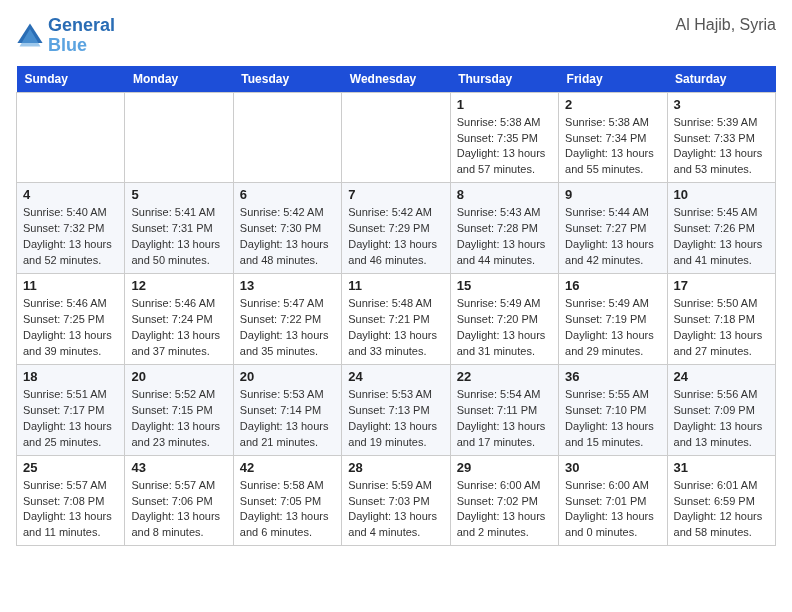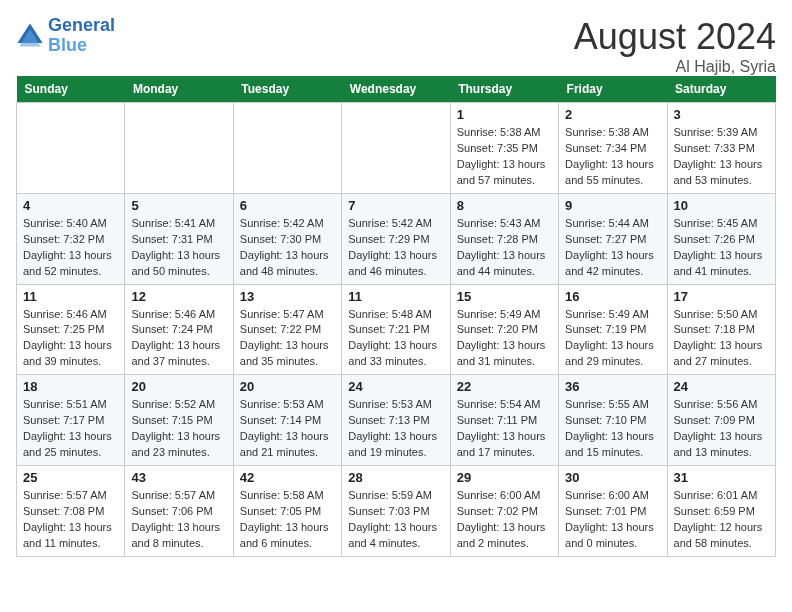--- a/index.html
+++ b/index.html
@@ -7,20 +7,21 @@
       font-family: Arial, sans-serif;
       background: #fff;
       width: 792px;
       min-height: 612px;
       padding: 16px;
     }
     .header {
       display: flex;
       justify-content: space-between;
       align-items: flex-start;
+      margin-bottom: 10px;
     }
     .logo {
       display: flex;
       align-items: center;
       gap: 4px;
     }
     .logo-icon {
       width: 28px;
       height: 28px;
     }
@@ -35,21 +36,21 @@
     .location {
       font-size: 16px;
       color: #555;
     }
     table {
       width: 100%;
       border-collapse: collapse;
       font-size: 11px;
     }
     thead tr th {
-      background: #15803d;
+      background: #1d4ed8;
       color: #fff;
       text-align: left;
       padding: 6px 8px;
       font-size: 12px;
       font-weight: bold;
     }
     tbody tr td {
       border: 1px solid #ccc;
       vertical-align: top;
       padding: 4px 6px;
@@ -87,21 +88,20 @@
       <polygon points="20,10 35,35 5,35" fill="#5ba3e0" opacity="0.6"></polygon>
     </svg>
     <div>
       <div style="font-size:18px;font-weight:bold;color:#2a6db5;line-height:1.1;">
         <span>General</span><br>
         <span style="color:#5ba3e0;">Blue</span>
       </div>
     </div>
   </div>
   <div class="title-block">
-    <div class="month-title">August 2024</div>
     <div class="location">Al Hajib, Syria</div>
   </div>
 </div>
 
 <table>
   <thead>
     <tr>
     <th>Sunday</th>
         <th>Monday</th>
         <th>Tuesday</th>

